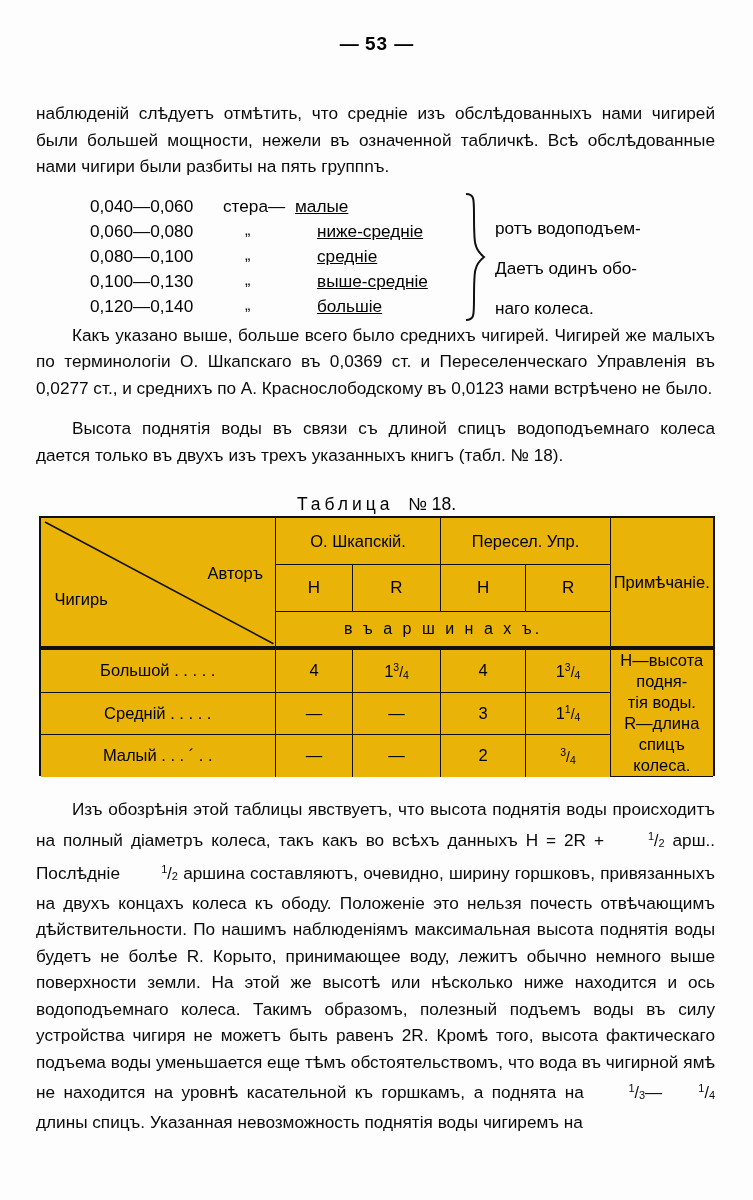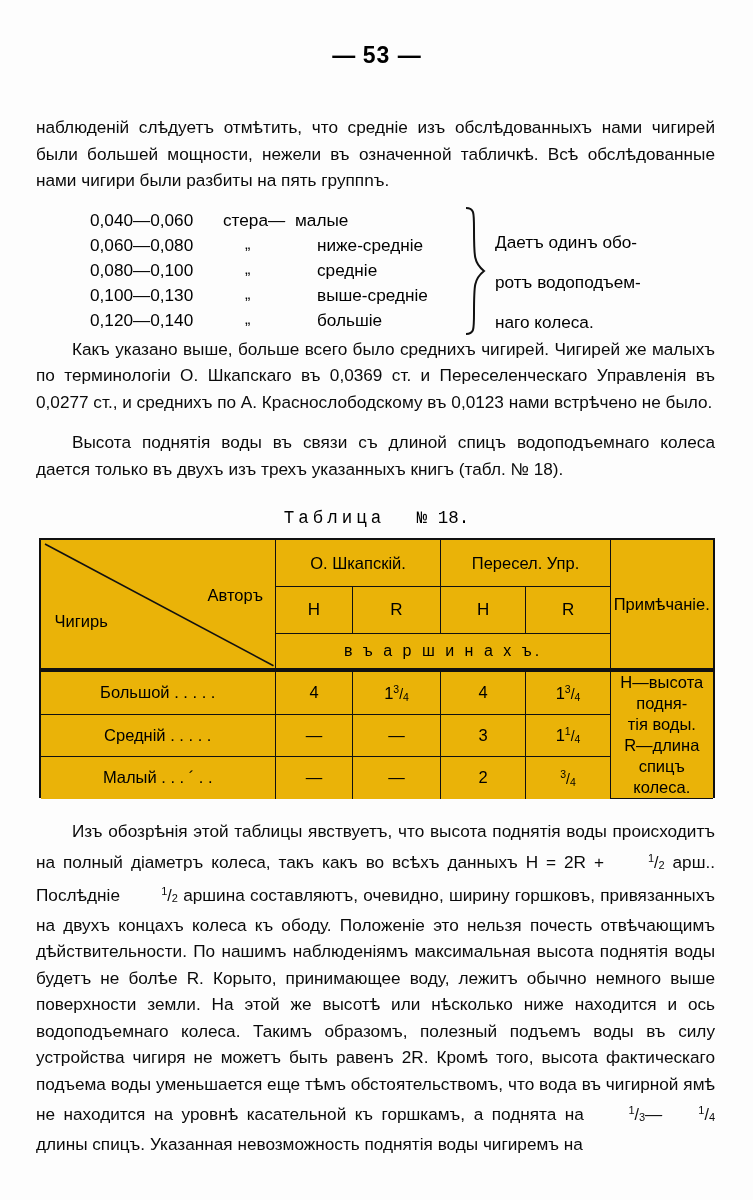--- a/index.html
+++ b/index.html
@@ -18,23 +18,23 @@
   .page {
     position: relative;
     width: 753px;
     height: 1200px;
     background: #fdfdfd;
   }
 
   
   .page-header {
     text-align: center;
-    font-size: 23px;
+    font-size: 19px;
     letter-spacing: 1px;
-    padding-top: 42px;
+    padding-top: 33px;
     font-family: "Liberation Sans", "DejaVu Sans", sans-serif;
     font-weight: 600;
   }
   .page-header .dash { letter-spacing: 0; }
 
   
   .body-text {
     font-family: "Liberation Sans", "DejaVu Sans", sans-serif;
     font-size: 17.2px;
     line-height: 26.5px;
@@ -66,21 +66,21 @@
     display: flex;
     align-items: flex-start;
     height: 25px;
     font-family: "Liberation Sans", "DejaVu Sans", sans-serif;
     font-size: 17.2px;
     white-space: pre;
   }
   .g-range { width: 133px; flex: 0 0 133px; }
   .g-unit  { width: 72px;  flex: 0 0 72px; text-align: left; }
   .g-unit.ditto { padding-left: 22px; font-size: 16px; }
-  .g-name  { flex: 1 1 auto; }
+  .g-name  { flex: 1 1 auto; text-decoration: underline; }
 
   
   .brace {
     position: absolute;
     left: 462px;
     top: -3px;
     width: 26px;
     height: 128px;
   }
   .brace-note {
@@ -89,24 +89,24 @@
     top: 12px;
     width: 220px;
     font-family: "Liberation Sans", "DejaVu Sans", sans-serif;
     font-size: 17.2px;
     line-height: 40px;
   }
 
   
   .table-caption {
     text-align: center;
-    font-family: Liberation Mono, monospace;
+    font-family: Liberation Sans, sans-serif;
     font-size: 17.5px;
     margin-top: 26px;
-    margin-bottom: 10px;
+    margin-bottom: 1px;
   }
   .table-caption .spaced { letter-spacing: 4px; }
 
   
   .tbl-wrap {
     position: relative;
     margin: 0 auto;
     width: 676px;
     height: 260px;
     border: 2px solid #111;
@@ -254,22 +254,22 @@
 
     </div>
 
     <div class="brace">
       <svg viewBox="0 0 26 128" width="26" height="128" preserveAspectRatio="none">
         <path d="M4 1 C 12 1, 12 5, 12 22 C 12 50, 12 56, 22 64 C 12 72, 12 78, 12 106 C 12 123, 12 127, 4 127" fill="none" stroke="#111" stroke-width="2"></path>
       </svg>
     </div>
 
     <div class="brace-note">
+      <div>ротъ водоподъем-</div>
       <div>Даетъ одинъ обо-</div>
-      <div>ротъ водоподъем-</div>
       <div>наго колеса.</div>
     </div>
   </div>
 
   <div class="body-text">
     <p class="para indent">Какъ указано выше, больше всего было среднихъ чигирей. Чигирей же малыхъ по терминологiи О. Шкапскаго въ 0,0369 ст. и Переселенческаго Управленiя въ 0,0277 ст., и среднихъ по А. Краснослободскому въ 0,0123 нами встрѣчено не было.</p>
   </div>
 
   <div class="body-text" style="margin-top:14px;">
     <p class="para indent">Высота поднятiя воды въ связи съ длиной спицъ водоподъемнаго колеса дается только въ двухъ изъ трехъ указанныхъ книгъ (табл. № 18).</p>

